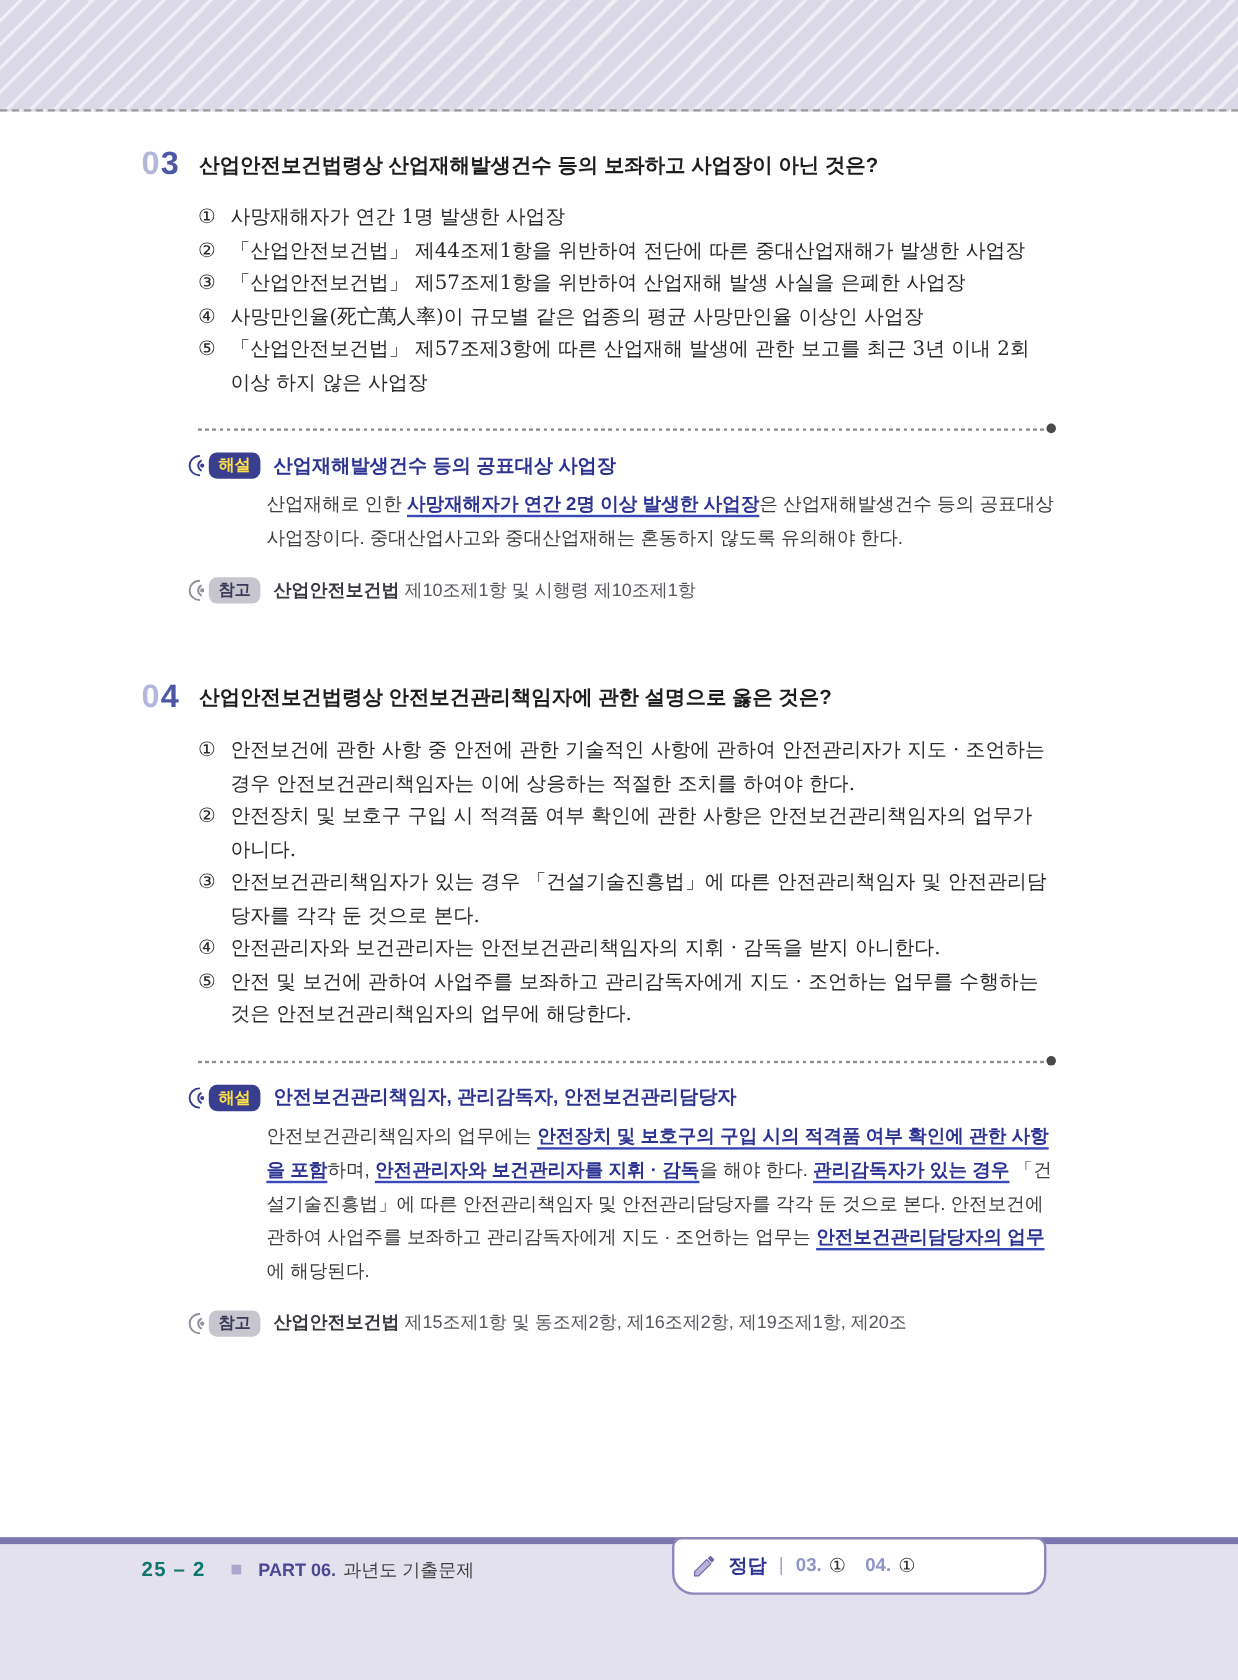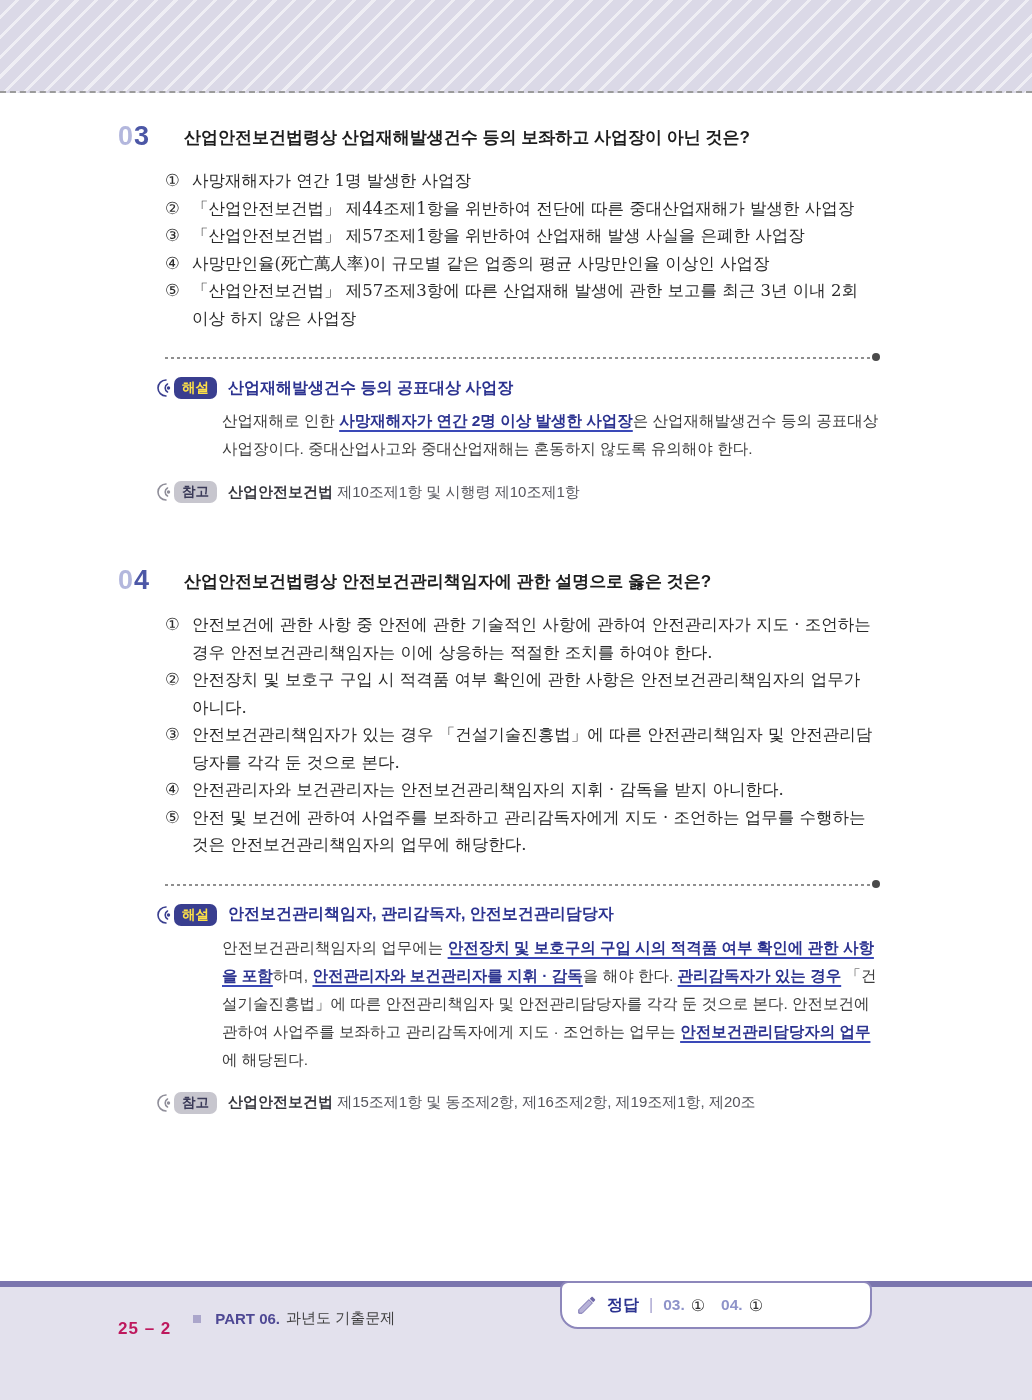--- a/index.html
+++ b/index.html
@@ -17,21 +17,21 @@
       rgba(255,255,255,0) 0 11px, rgba(255,255,255,.55) 11px 14px);
     border-bottom:2px dashed #9b9b9b;
   }
 
   
   .content { padding:30px 154px 0 118px; }
 
   .q-head { display:flex; align-items:flex-start; }
   .q-num {
     font-size:27px; font-weight:bold; line-height:27px; letter-spacing:1px;
-    margin-right:34px; flex:0 0 auto;
+    margin-right:16px; flex:0 0 auto;
   }
   .q-num .lt { color:#b3b7dd; }
   .q-num .dk { color:#4c57a6; }
   .q-title { font-size:17px; font-weight:bold; color:#1d1d1d; line-height:25px; padding-top:2px; }
 
   .q-options { margin:17px 0 0 47px; font-family:"DejaVu Serif", serif; }
   .opt { position:relative; padding-left:27px; font-size:16.5px; color:#2a2a2a; line-height:27.5px; }
   .opt-num { position:absolute; left:0; top:0; }
 
   .divider {
@@ -70,21 +70,21 @@
 
   .question-block.second { margin-top:64px; }
 
   
   .footer { position:absolute; left:0; right:0; top:1281px; bottom:0; }
   .footer-bar { height:6px; width:100%; background:#7b75ae; }
   .footer-band { position:absolute; top:6px; left:0; right:0; bottom:0; background:#e3e1ed; }
   .footer-meta {
     position:absolute; left:118px; top:17px; display:flex; align-items:center;
   }
-  .page-number { font-size:17px; font-weight:bold; color:#be185d; letter-spacing:1px;margin-top:21px; }
+  .page-number { font-size:17px; font-weight:bold; color:#0f766e; letter-spacing:1px; }
   .sq-bullet { width:8px; height:8px; background:#aba6cb; margin:0 14px 0 22px; }
   .part-label { font-size:15px; font-weight:bold; color:#4e4894; margin-right:6px; }
   .part-title { font-size:15px; color:#3f3f3f; }
 
   .answer-box {
     position:absolute; left:560px; top:0; width:312px; height:48px;
     background:#ffffff; border:2px solid #8d87bb;
     border-radius:8px 8px 18px 18px;
     display:flex; align-items:center; padding:0 14px; z-index:2;
   }

